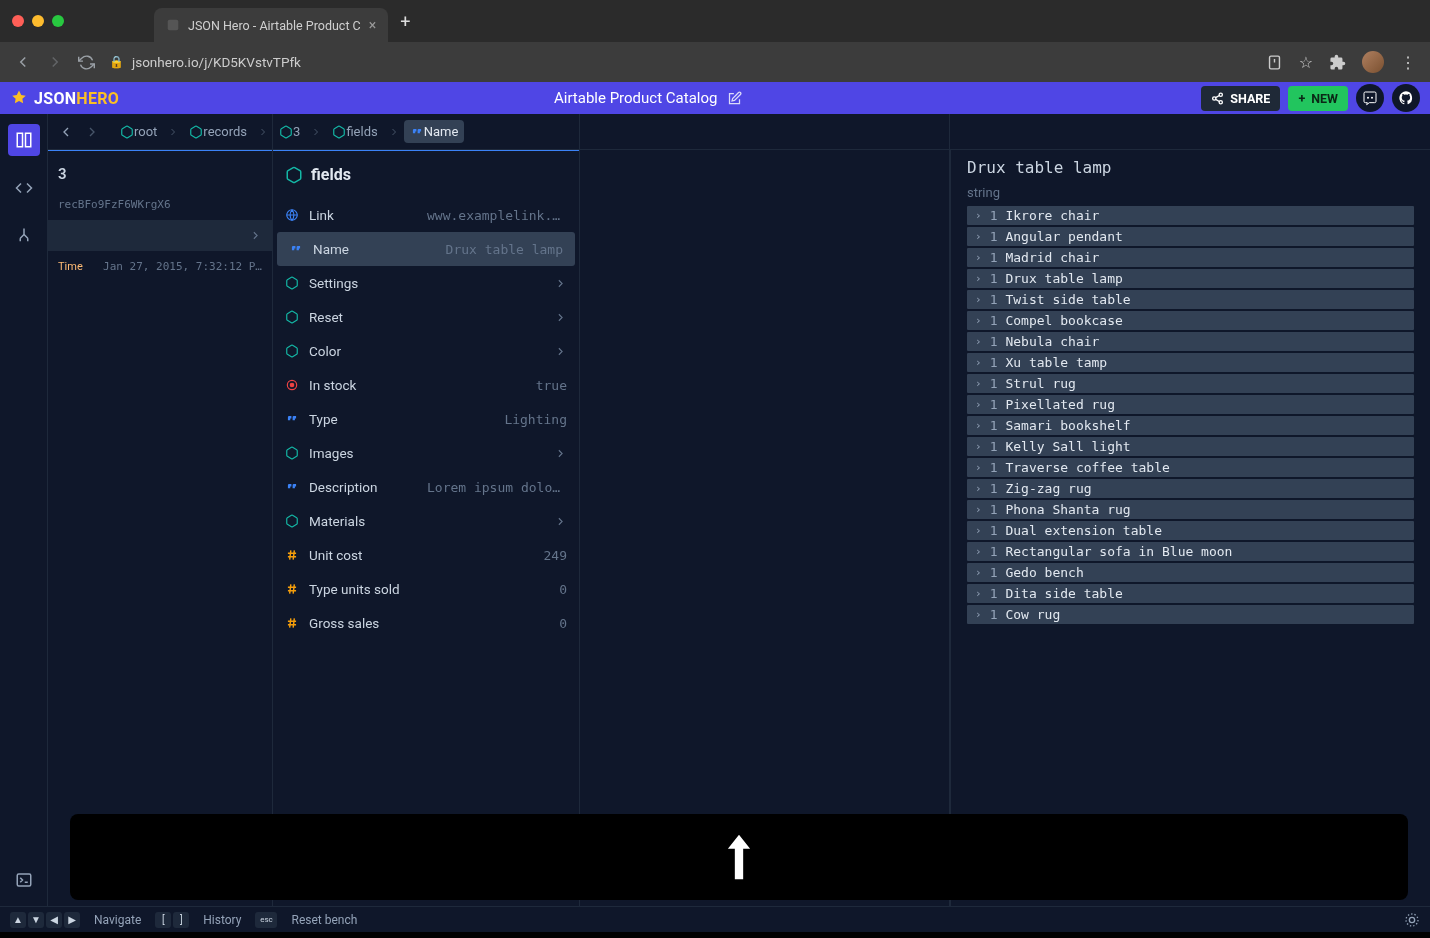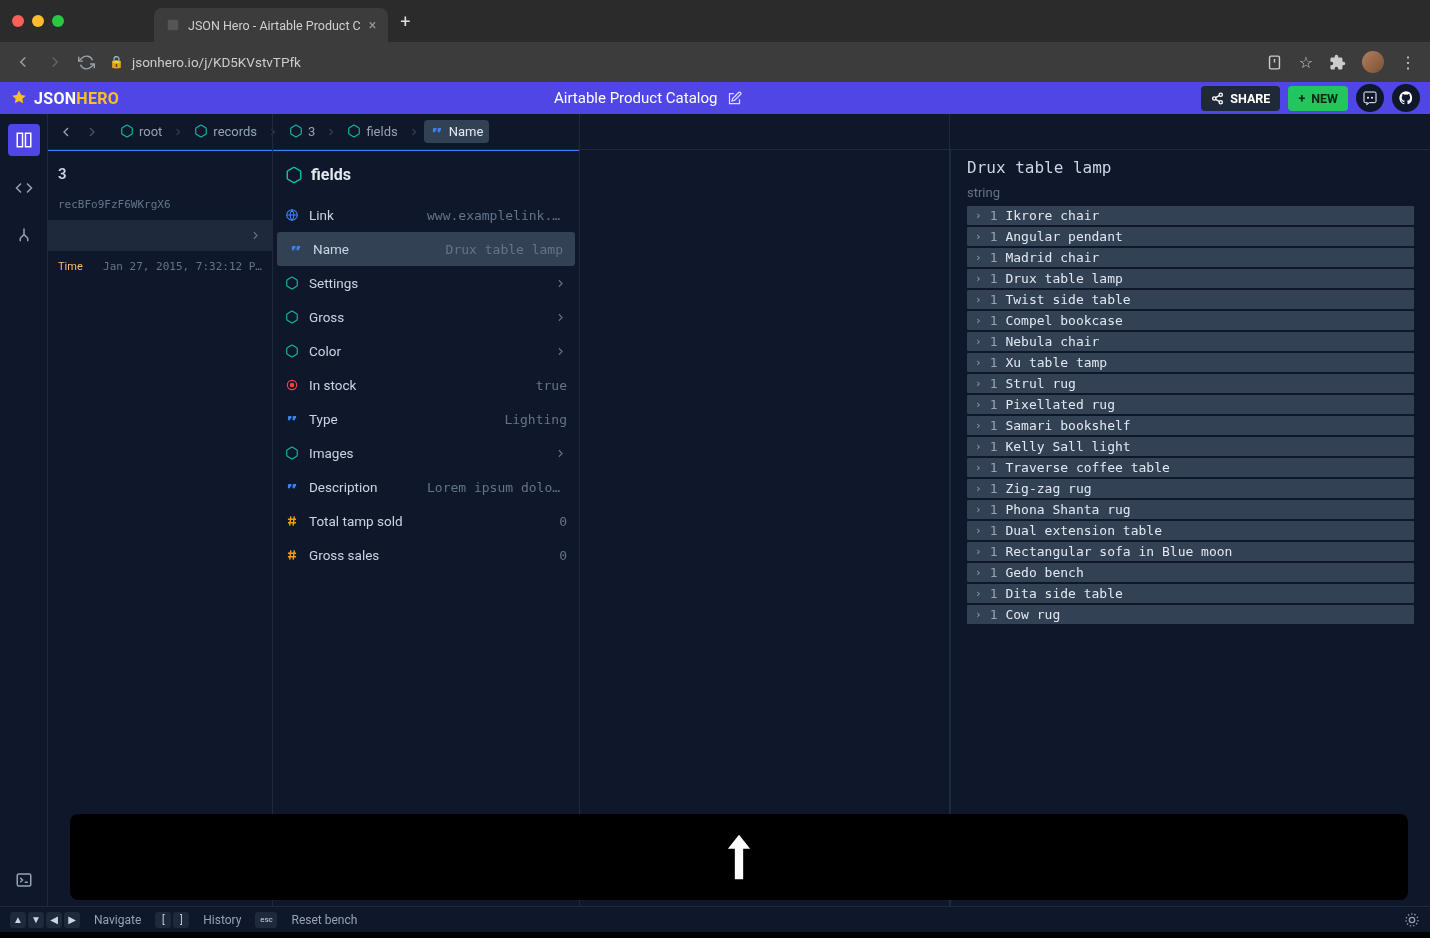--- a/index.html
+++ b/index.html
@@ -64,21 +64,21 @@
 
 .breadcrumbs {
   position:absolute; left:0; right:0; top:0; height:36px;
   border-bottom:1px solid #1e293b; display:flex; align-items:center;
   padding:0 10px; gap:4px; font-size:13px; color:#94a3b8;
   background:#0f172a;
 }
 .crumb-nav { display:flex; gap:10px; margin-right:10px; color:#64748b; }
 .crumb-nav svg { cursor:pointer; }
 .crumb-sep { color:#475569; }
-.crumb-item { display:inline-flex; align-items:flex-start; gap:5px; padding:4px 6px; border-radius:4px; cursor:pointer; }
+.crumb-item { display:inline-flex; align-items:flex-end; padding:4px 6px; border-radius:4px; cursor:pointer; }
 .crumb-item.active { background:#334155; color:#e2e8f0; }
 .ic { width:14px; height:14px; flex-shrink:0; }
 
 
 .column { border-right:1px solid #1e293b; padding-top:36px; overflow:hidden; display:flex; flex-direction:column; position:relative; }
 .col1 { width:225px; }
 .col2 { width:307px; }
 .col3 { flex:1; }
 
 .col1-header { padding:14px 10px 6px; color:#cbd5e1; font-size:15px; font-weight:600; border-top:1px solid #3b82f6; }
@@ -395,21 +395,21 @@
                 <path d="M9 18l6-6-6-6"></path>
               </svg>
             </span>
           </div>
           <div class="field-row">
             <span>
               <svg class="ic ic-teal" viewBox="0 0 24 24" fill="none" stroke="currentColor" stroke-width="2">
                 <path d="M21 16V8a2 2 0 0 0-1-1.73l-7-4a2 2 0 0 0-2 0l-7 4A2 2 0 0 0 3 8v8a2 2 0 0 0 1 1.73l7 4a2 2 0 0 0 2 0l7-4A2 2 0 0 0 21 16z"></path>
               </svg>
             </span>
-            <span class="field-label">Gross</span>
+            <span class="field-label">Reset</span>
             <span class="field-chev">
               <svg width="13" height="13" viewBox="0 0 24 24" fill="none" stroke="currentColor" stroke-width="2">
                 <path d="M9 18l6-6-6-6"></path>
               </svg>
             </span>
           </div>
           <div class="field-row">
             <span>
               <svg class="ic ic-teal" viewBox="0 0 24 24" fill="none" stroke="currentColor" stroke-width="2">
                 <path d="M21 16V8a2 2 0 0 0-1-1.73l-7-4a2 2 0 0 0-2 0l-7 4A2 2 0 0 0 3 8v8a2 2 0 0 0 1 1.73l7 4a2 2 0 0 0 2 0l7-4A2 2 0 0 0 21 16z"></path>
@@ -458,25 +458,47 @@
             <span>
               <svg class="ic ic-blue" viewBox="0 0 24 24" fill="currentColor">
                 <path d="M7 7h4v4H9v3H5v-5a2 2 0 0 1 2-2zm8 0h4v4h-2v3h-4v-5a2 2 0 0 1 2-2z"></path>
               </svg>
             </span>
             <span class="field-label">Description</span>
             <span class="field-value mono truncate">Lorem ipsum dolor sit am…</span>
           </div>
           <div class="field-row">
             <span>
+              <svg class="ic ic-teal" viewBox="0 0 24 24" fill="none" stroke="currentColor" stroke-width="2">
+                <path d="M21 16V8a2 2 0 0 0-1-1.73l-7-4a2 2 0 0 0-2 0l-7 4A2 2 0 0 0 3 8v8a2 2 0 0 0 1 1.73l7 4a2 2 0 0 0 2 0l7-4A2 2 0 0 0 21 16z"></path>
+              </svg>
+            </span>
+            <span class="field-label">Materials</span>
+            <span class="field-chev">
+              <svg width="13" height="13" viewBox="0 0 24 24" fill="none" stroke="currentColor" stroke-width="2">
+                <path d="M9 18l6-6-6-6"></path>
+              </svg>
+            </span>
+          </div>
+          <div class="field-row">
+            <span>
               <svg class="ic ic-orange" viewBox="0 0 24 24" fill="none" stroke="currentColor" stroke-width="2.5">
                 <path d="M5 9h14M5 15h14M10 4l-2 16M16 4l-2 16"></path>
               </svg>
             </span>
-            <span class="field-label">Total tamp sold</span>
+            <span class="field-label">Unit cost</span>
+            <span class="field-value mono truncate">249</span>
+          </div>
+          <div class="field-row">
+            <span>
+              <svg class="ic ic-orange" viewBox="0 0 24 24" fill="none" stroke="currentColor" stroke-width="2.5">
+                <path d="M5 9h14M5 15h14M10 4l-2 16M16 4l-2 16"></path>
+              </svg>
+            </span>
+            <span class="field-label">Type units sold</span>
             <span class="field-value mono truncate">0</span>
           </div>
           <div class="field-row">
             <span>
               <svg class="ic ic-orange" viewBox="0 0 24 24" fill="none" stroke="currentColor" stroke-width="2.5">
                 <path d="M5 9h14M5 15h14M10 4l-2 16M16 4l-2 16"></path>
               </svg>
             </span>
             <span class="field-label">Gross sales</span>
             <span class="field-value mono truncate">0</span>

